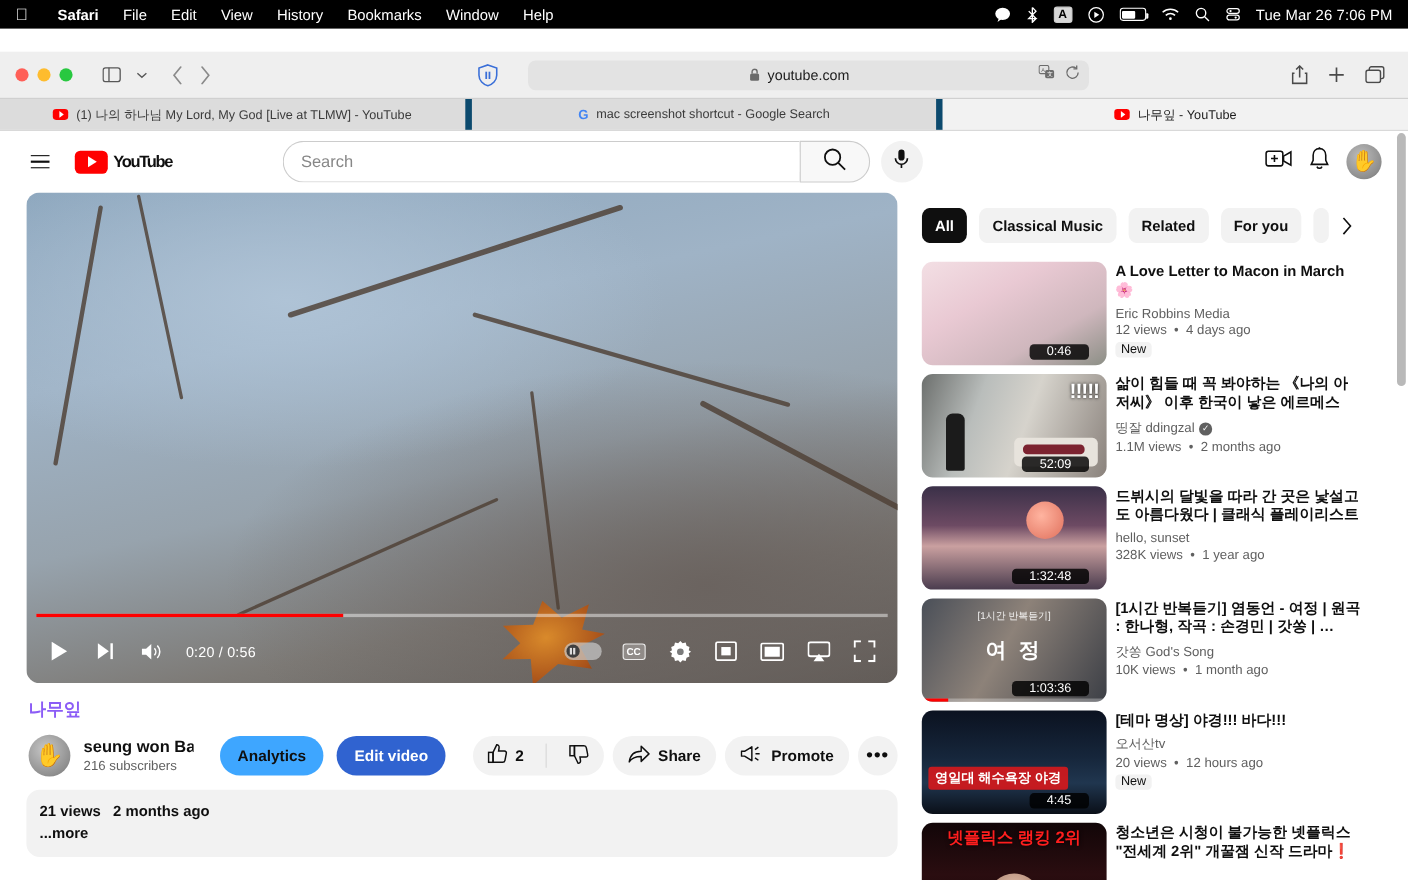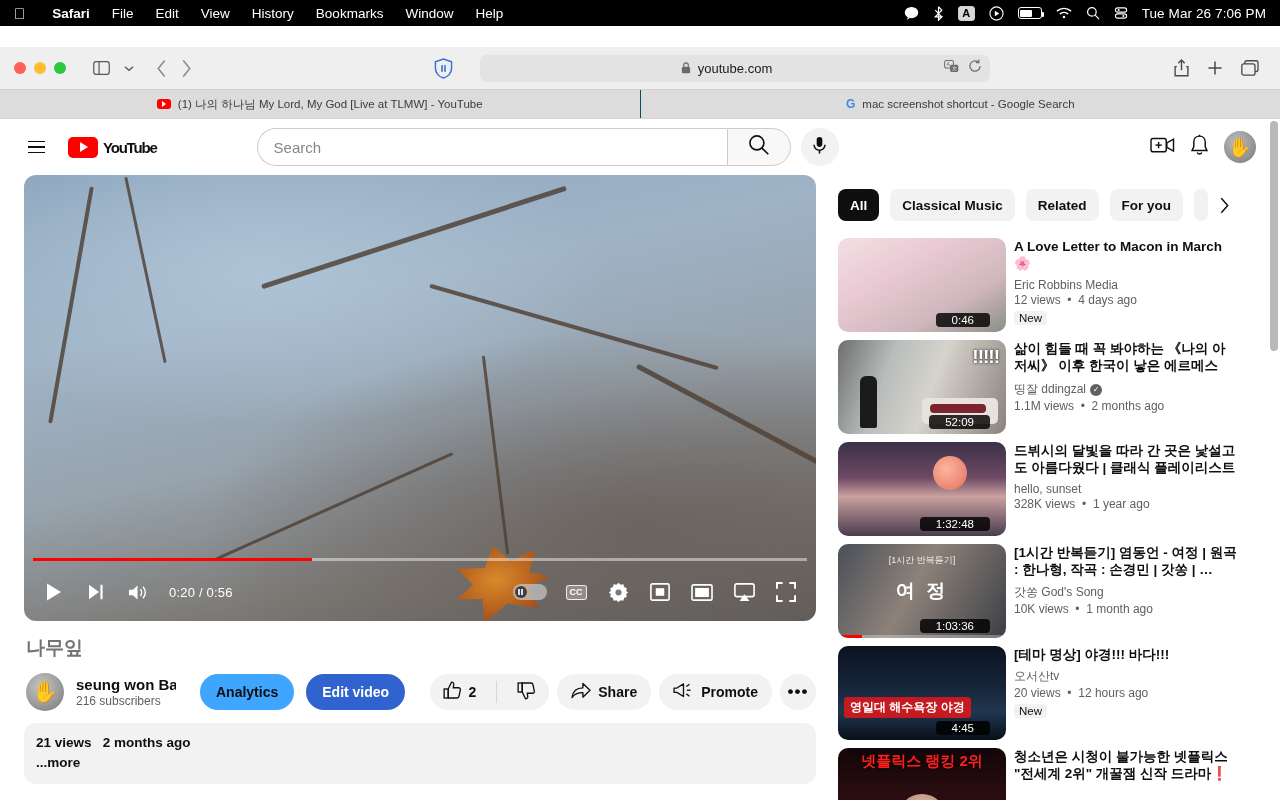--- a/index.html
+++ b/index.html
@@ -70,21 +70,21 @@
   .urlbar .lock { position: absolute; left: 50%; margin-left: -54px; color: #6a6a6a; display:flex; }
   .url-text { font-size: 13px; color: #1b1b1b; }
   .url-right { position: absolute; right: 8px; display: flex; gap: 9px; align-items: center; color: #6c6c6c; }
   .tb-right { margin-left: auto; display: flex; align-items: center; gap: 4px; }
 
   
   .tabstrip { height: 29px; display: flex; background: #dcdcdc; border-top: 1px solid #d0d0d0; }
   .tab {
     flex: 1 1 0; display: flex; align-items: center; justify-content: center;
     gap: 7px; font-size: 11.5px; color: #3b3b3b;
-    border-right: 1px solid #0c4a6e; overflow: hidden; white-space: nowrap;
+    border-right: 6px solid #0c4a6e; overflow: hidden; white-space: nowrap;
     padding: 0 10px;
   }
   .tab.active { background: #f2f2f2; color: #1b1b1b; }
   .tab:last-child { border-right: none; }
   .tab-fav { flex: 0 0 auto; display: flex; align-items: center; }
   .yt-fav {
     width: 14px; height: 10px; background: #ff0000; border-radius: 3px;
     display: inline-flex; align-items: center; justify-content: center;
   }
   .yt-fav::after { content:''; border-left: 4px solid #fff; border-top: 3px solid transparent; border-bottom: 3px solid transparent; margin-left: 1px; }
@@ -173,21 +173,21 @@
   .autoplay-toggle::before {
     content: ''; position: absolute; left: 5px; top: 5px; width: 2px; height: 6px;
     background: #ddd; box-shadow: 3px 0 0 #ddd; z-index: 2;
   }
   .cc-btn {
     border: 1.5px solid rgba(255,255,255,0.85); border-radius: 3px;
     font-size: 9px; font-weight: bold; line-height: 1; padding: 2px 3px;
     background: rgba(255,255,255,0.25); color: #fff;
   }
 
-  .vid-title { font-size: 19px; font-weight: bold; color: #737373; margin: 14px 0 0 2px; }
+  .vid-title { font-size: 16px; font-weight: bold; color: #8b5cf6; margin: 14px 0 0 2px; }
   .meta-row { display: flex; align-items: center; margin-top: 12px; padding-left: 2px; }
   .ch-avatar {
     width: 38px; height: 38px; border-radius: 50%; overflow: hidden;
     background: radial-gradient(circle at 40% 35%, #c7c7c7, #8f8f8f 70%, #6f6f6f);
     display: flex; align-items: center; justify-content: center; font-size: 21px;
     flex: 0 0 38px;
   }
   .ch-info { margin-left: 12px; width: 100px; overflow: hidden; }
   .ch-name { font-size: 15px; font-weight: bold; color: #0f0f0f; white-space: nowrap; }
   .ch-subs { font-size: 12px; color: #606060; margin-top: 1px; white-space: nowrap; }
@@ -424,20 +424,26 @@
     <div class="tab">
       <span class="tab-fav">
           <span class="yt-fav"></span>
         </span>
       <span class="tab-title">(1) 나의 하나님 My Lord, My God [Live at TLMW] - YouTube</span>
     </div>
     <div class="tab">
       <span class="tab-fav g-fav">G</span>
       <span class="tab-title">mac screenshot shortcut - Google Search</span>
     </div>
+    <div class="tab active">
+      <span class="tab-fav">
+          <span class="yt-fav"></span>
+        </span>
+      <span class="tab-title">나무잎 - YouTube</span>
+    </div>
   </div>
 </div>
 
 <div class="page">
 
   <div class="yt-header">
     <div class="hamburger">
       <span></span>
         <span></span>
         <span></span>

